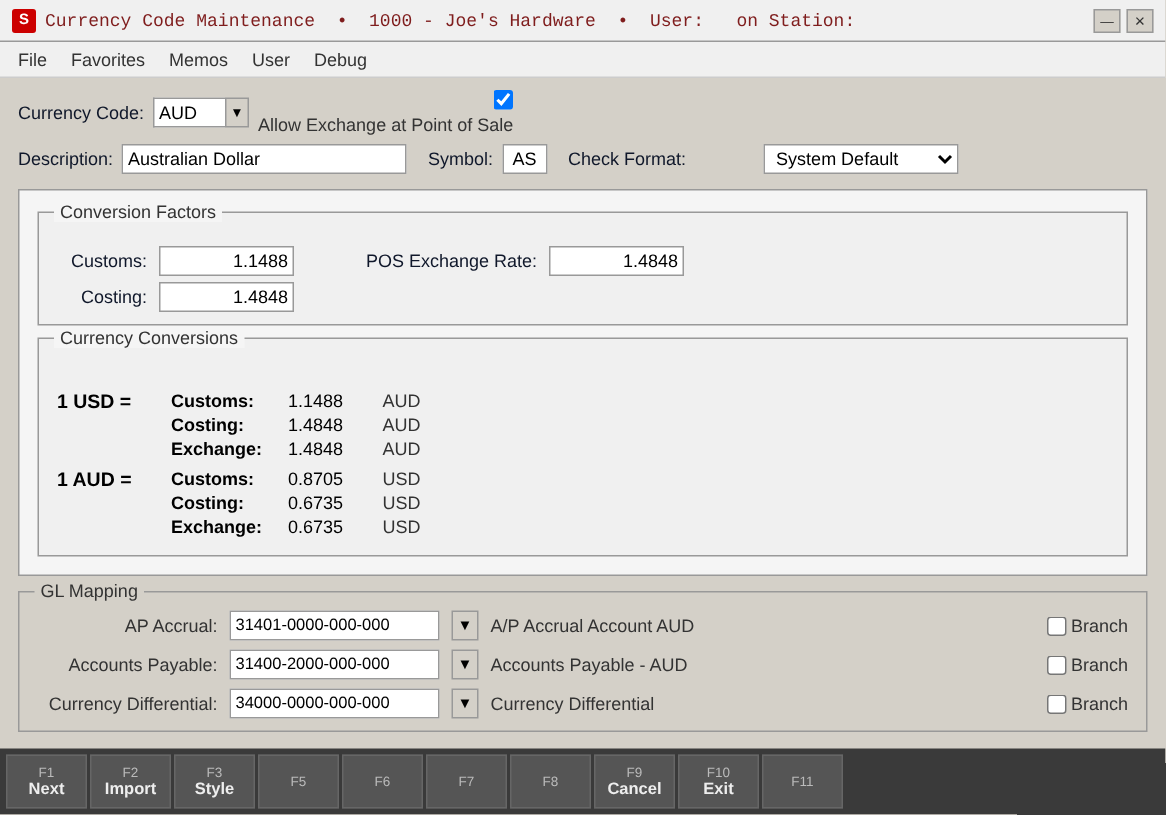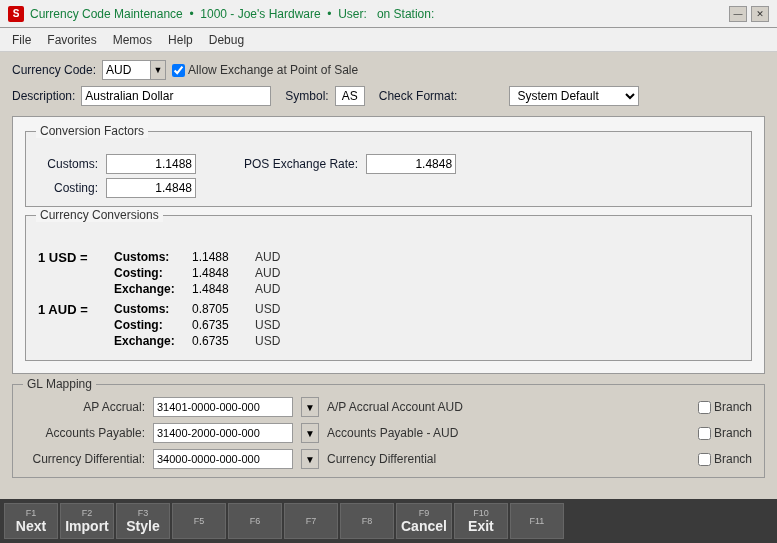--- a/index.html
+++ b/index.html
@@ -34,21 +34,22 @@
       align-items: center;
       justify-content: center;
       color: white;
       font-weight: bold;
       font-size: 10px;
       flex-shrink: 0;
     }
     .title-bar-text {
       flex: 1;
       font-size: 12px;
-      color: #15803d;
+      color: #7f1d1d;
+      font-family: Liberation Mono, monospace;
     }
     .title-bar-controls {
       display: flex;
       gap: 4px;
     }
     .title-bar-btn {
       width: 18px;
       height: 16px;
       background: #d4d0c8;
       border: 1px solid #999;
@@ -106,24 +107,25 @@
       border: 1px solid #999;
       background: white;
       padding: 1px 3px;
       font-size: 12px;
       height: 20px;
     }
 
     
     .checkbox-label {
       display: flex;
-      align-items: center;
+      align-items: flex-end;
       gap: 3px;
       font-size: 12px;
       color: #333;
+      flex-direction: column;
     }
 
     
     .panel-box {
       border: 1px solid #999;
       background: #f5f5f5;
       padding: 8px 12px;
       margin: 4px 0;
       position: relative;
     }
@@ -275,21 +277,21 @@
     .fkey-btn.active {
       background: #0057a8;
       border-color: #0057a8;
       color: white;
     }
     .fkey-num {
       font-size: 9px;
       color: #bbb;
     }
     .fkey-label {
-      font-size: 14px;
+      font-size: 11px;
       font-weight: bold;
     }
 
     .inline-select-wrapper {
       display: flex;
       align-items: center;
     }
     .inline-select-wrapper .text-input {
       border-right: none;
     }
@@ -341,21 +343,21 @@
   <div class="title-bar-controls">
     <div class="title-bar-btn">—</div>
     <div class="title-bar-btn">✕</div>
   </div>
 </div>
 
 <div class="menu-bar">
   <div class="menu-item">File</div>
   <div class="menu-item">Favorites</div>
   <div class="menu-item">Memos</div>
-  <div class="menu-item">Help</div>
+  <div class="menu-item">User</div>
   <div class="menu-item">Debug</div>
 </div>
 
 <div class="main-content">
 
   <div class="form-row">
     <span class="form-label">Currency Code:</span>
     <div class="inline-select-wrapper">
       <input class="text-input" style="width: 48px;" type="text" value="AUD">
       <div class="dropdown-arrow">▼</div>

